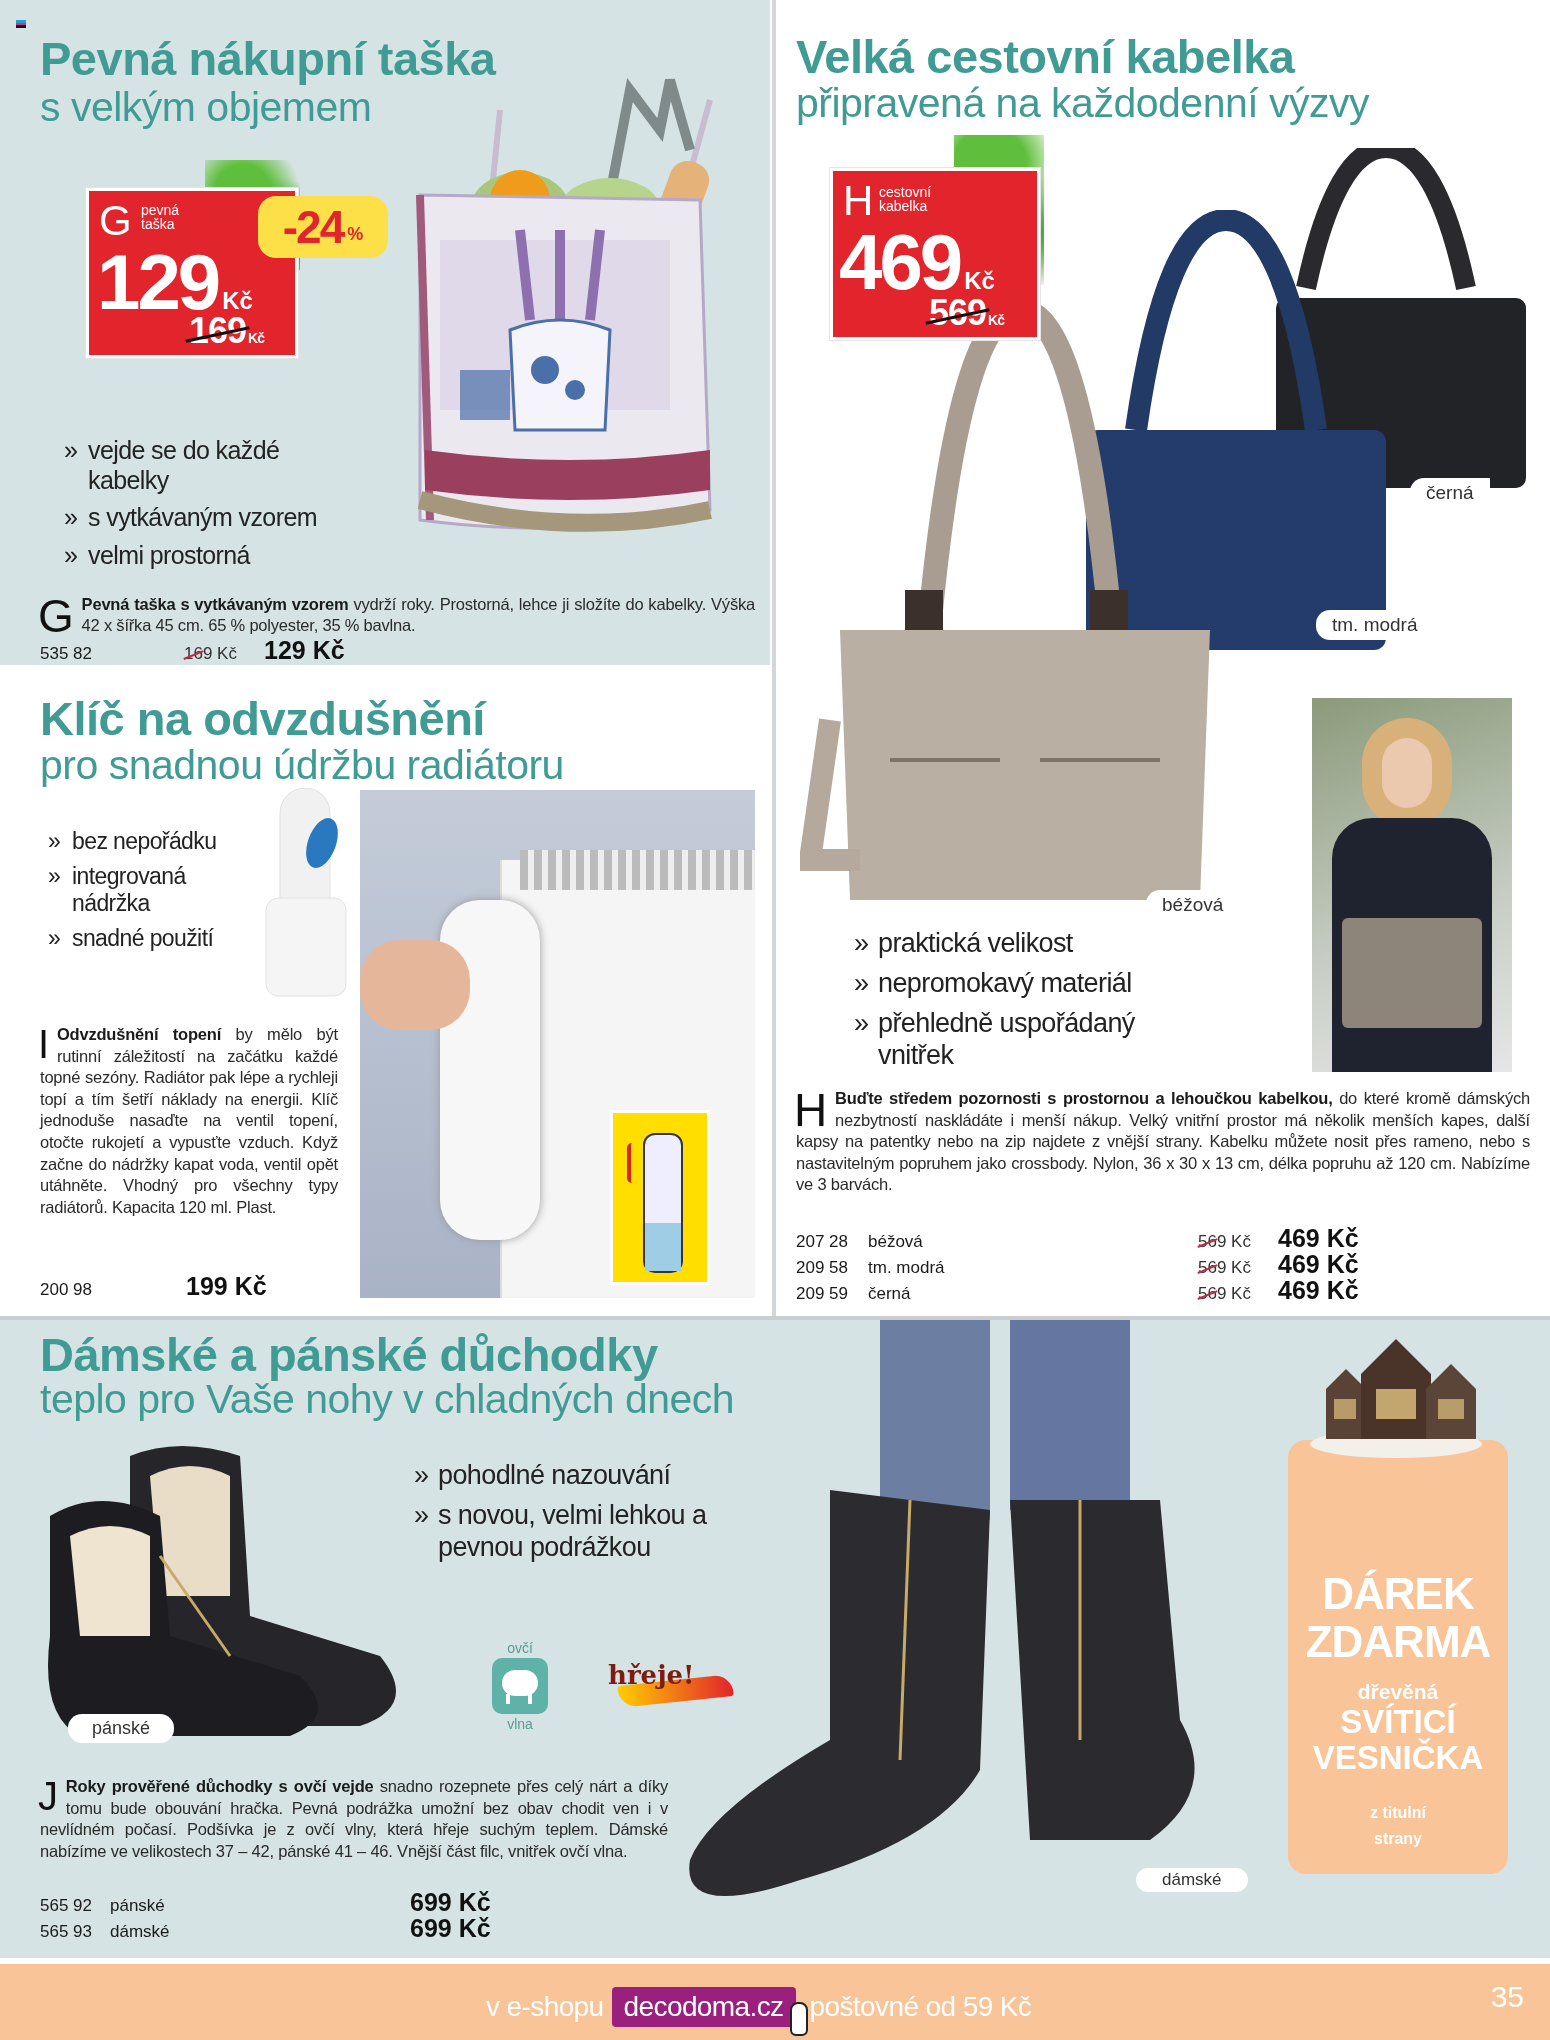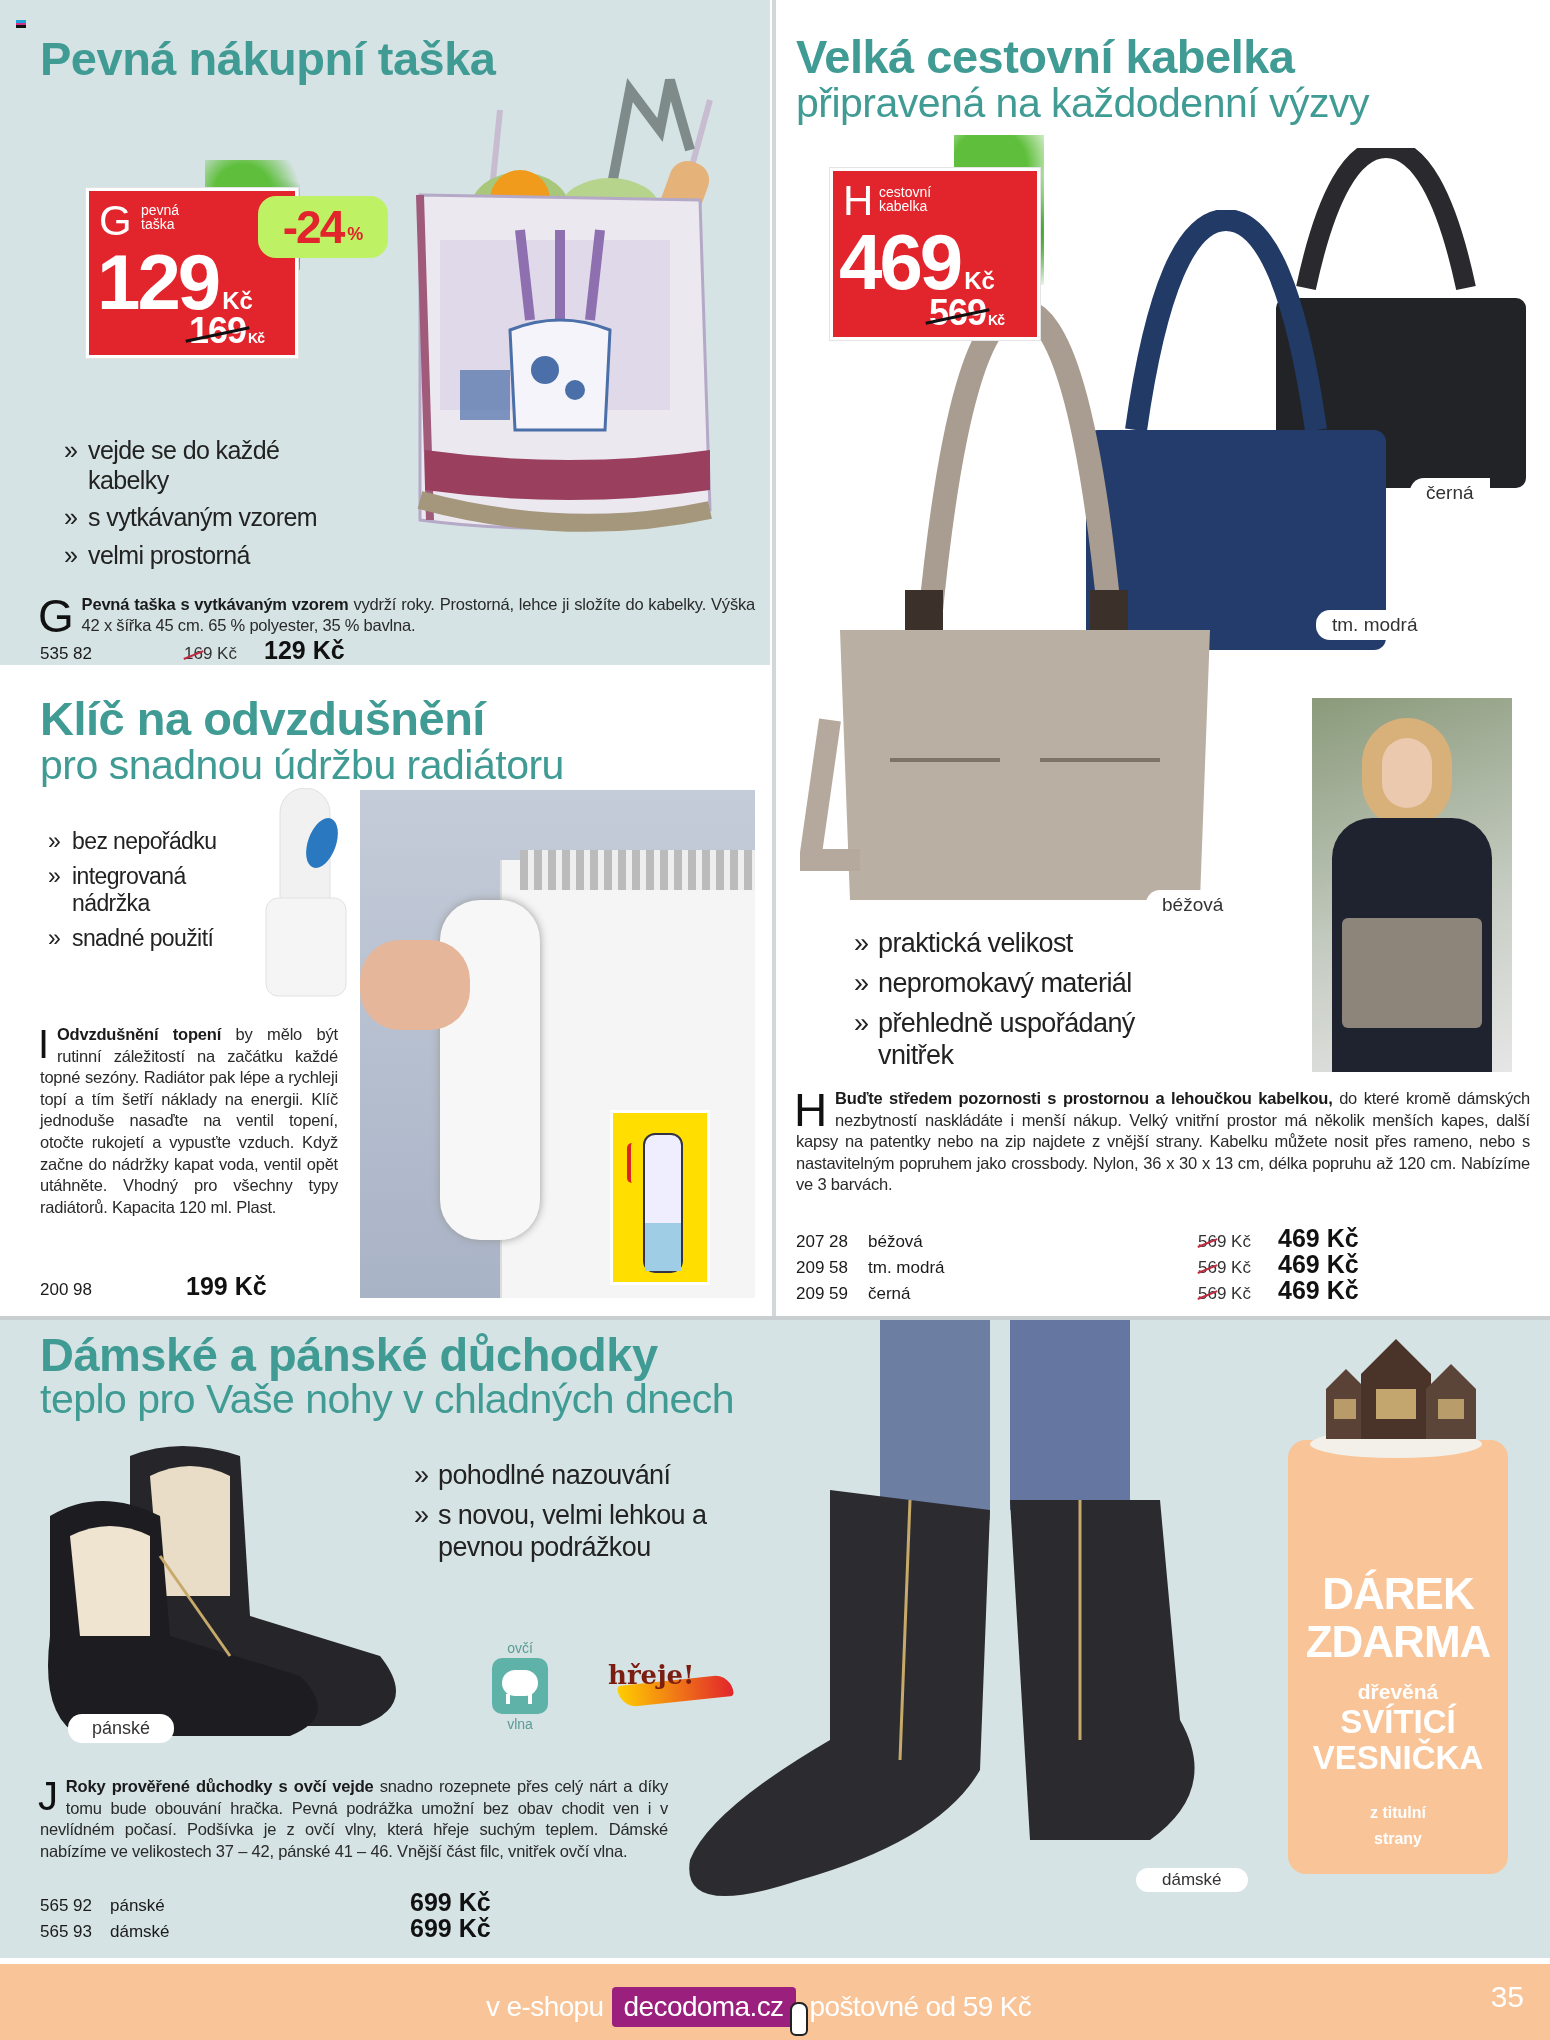--- a/index.html
+++ b/index.html
@@ -30,41 +30,42 @@
   .price-tag { position: absolute; background: #e2252c; color: #fff; border: 3px solid #fff; box-shadow: 0 0 0 1px #e4e4e4; }
   .price-tag .letter { position: absolute; font-size: 42px; left: 10px; top: 6px; font-weight: normal; }
   .price-tag .tag-label { position: absolute; font-size: 14px; line-height: 14px; left: 52px; top: 12px; }
   .price-tag .big { position: absolute; font-weight: bold; font-size: 78px; letter-spacing: -3px; line-height: 1; }
   .price-tag .kc { font-size: 24px; letter-spacing: 0; margin-left: 4px; }
   .price-tag .oldbig { position: absolute; font-weight: bold; font-size: 36px; letter-spacing: -1px; line-height: 1; }
   .price-tag .oldbig .kc2 { font-size: 14px; margin-left: 2px; }
   .price-tag .oldbig .num { position: relative; }
   .price-tag .oldbig .num::after { content: ""; position: absolute; left: -4px; right: -4px; top: 55%; height: 3px; background: #111; transform: rotate(-12deg); }
 
-  .discount { position: absolute; background: #bef264; border-radius: 18px; color: #e2252c; font-weight: bold; font-size: 46px; letter-spacing: -2px; display: flex; align-items: center; justify-content: center; }
+  .discount { position: absolute; background: #fde047; border-radius: 18px; color: #e2252c; font-weight: bold; font-size: 46px; letter-spacing: -2px; display: flex; align-items: center; justify-content: center; }
   .discount small { font-size: 18px; margin-left: 4px; letter-spacing: 0; margin-top: 14px; }
 
   .color-label { position: absolute; background: #fff; color: #333; font-size: 19px; padding: 4px 16px; border-radius: 14px 0 0 14px; white-space: nowrap; }
   .color-label.pill { border-radius: 14px; }
 
   .img { position: absolute; overflow: hidden; }
 
   .gift { position: absolute; background: #f9c497; border-radius: 18px; text-align: center; color: #fff; font-weight: bold; }
   .footer { position: absolute; left: 0; top: 1964px; width: 1550px; height: 76px; background: #f9c497; }
   .footer-row { position: absolute; left: 486px; top: 14px; display: flex; align-items: center; font-size: 28px; color: #fff; letter-spacing: -0.6px; white-space: nowrap; }
   .shop-link { background: #9b1f7d; color: #fff; padding: 4px 12px; border-radius: 4px; margin: 9px 8px; font-size: 28px; }
   .page-num { position: absolute; right: 26px; top: 16px; font-size: 30px; color: #fff; }
   .divider-v { position: absolute; background: #c9cfd0; }
 </style>
 </head>
 <body>
 
 <section class="panel mint" style="left:0;top:0;width:770px;height:665px;">
   <div style="position:absolute;left:16px;top:20px;width:10px;height:8px;background:linear-gradient(#1aa3d9 0 33%,#d62d8a 33% 66%,#111 66%);"></div>
   <h2 class="title" style="position:absolute;left:40px;top:34px;">Pevná nákupní taška</h2>
+  <div class="subtitle" style="position:absolute;left:40px;top:86px;">s velkým objemem</div>
 
   <div class="img" style="left:370px;top:70px;width:360px;height:485px;">
     <svg width="360" height="485" viewBox="0 0 360 485">
       <path d="M120 140 L130 40 M310 140 L340 30" stroke="#c8bcd0" stroke-width="6" fill="none"></path>
       <ellipse cx="150" cy="140" rx="50" ry="38" fill="#a8c77a"></ellipse>
       <circle cx="150" cy="130" r="30" fill="#f19b1c"></circle>
       <path d="M240 125 L260 20 L290 60 L300 10 L320 80" stroke="#7e8b8a" stroke-width="10" fill="none"></path>
       <ellipse cx="240" cy="140" rx="50" ry="32" fill="#b6d48c"></ellipse>
       <rect x="290" y="90" width="40" height="90" rx="18" fill="#e5b27a" transform="rotate(20 310 135)"></rect>
       <path d="M50 125 L330 130 L340 440 Q200 470 50 450 Z" fill="#ece8f0" stroke="#b4a9c6" stroke-width="3"></path>

